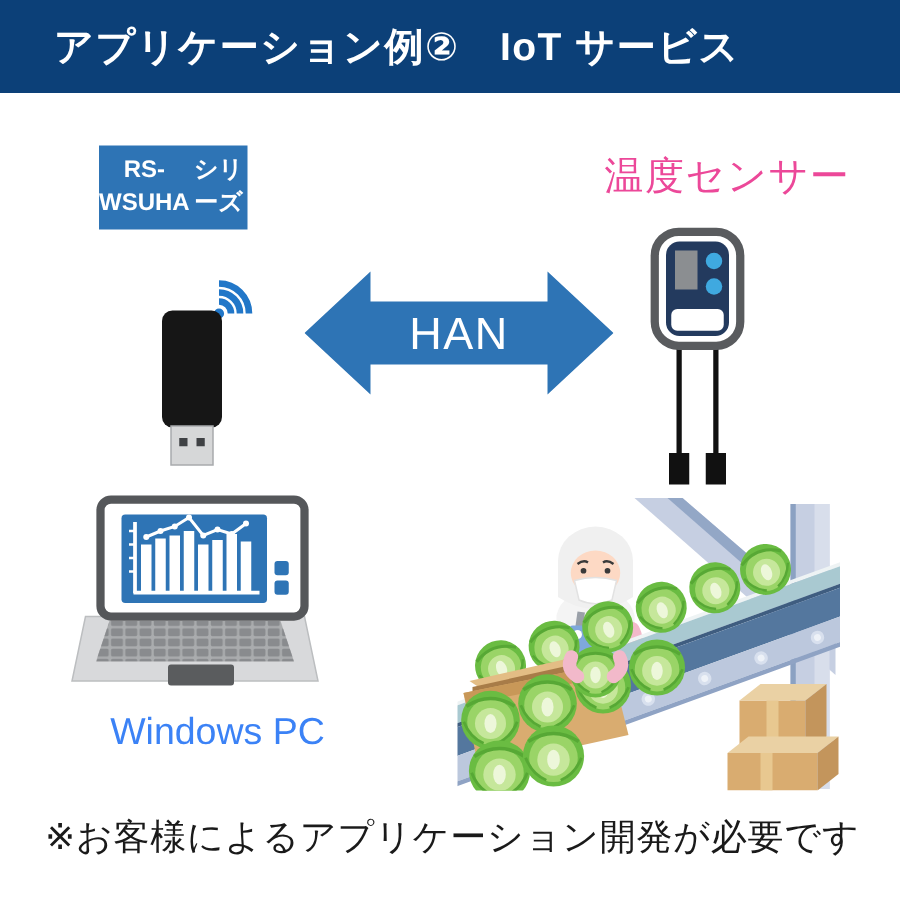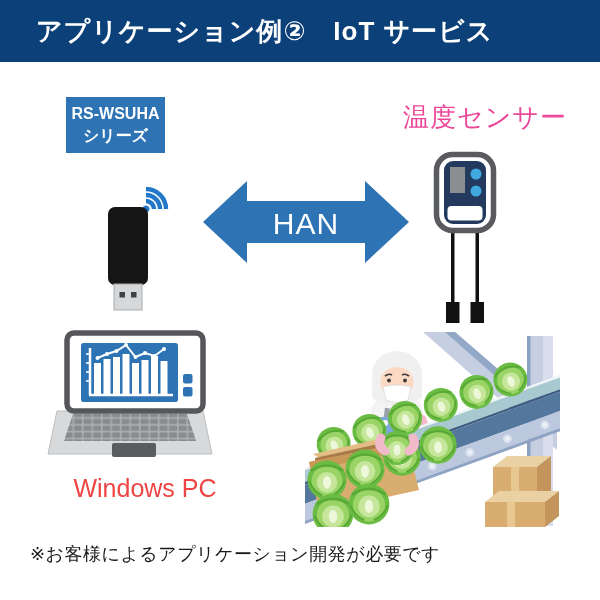--- a/index.html
+++ b/index.html
@@ -10,33 +10,33 @@
   .abs{position:absolute;}
   
   .header{
     left:0;top:0;width:600px;height:62px;background:#0c4078;color:#ffffff;
     display:flex;align-items:center;box-sizing:border-box;padding-left:36px;
     font-size:26px;font-weight:bold;letter-spacing:1px;
   }
   
   .badge{
     left:66px;top:97px;width:99px;height:56px;background:#2e74b5;color:#ffffff;
-    display:flex;flex-direction:column;align-items:center;justify-content:center;
+    display:flex;flex-direction:row;align-items:center;justify-content:center;
     font-size:16px;font-weight:bold;line-height:1.35;text-align:center;
   }
   .label-sensor{
     left:392px;top:100px;width:186px;text-align:center;color:#ec4899;
     font-size:26px;font-weight:500;letter-spacing:1px;
   }
   .label-pc{
-    left:55px;top:474px;width:180px;text-align:center;color:#ef4444;
+    left:55px;top:474px;width:180px;text-align:center;color:#3b82f6;
     font-size:25px;font-weight:400;
   }
   .footer-note{
-    left:30px;top:542px;color:#1a1a1a;font-size:18px;letter-spacing:0.5px;
+    left:30px;top:542px;color:#1a1a1a;font-size:24px;letter-spacing:0.5px;
   }
   svg{display:block;}
 </style>
 </head>
 <body>
 
 <div id="stage">
 
   <div class="abs header">
     <span>アプリケーション例②　IoT サービス</span>

